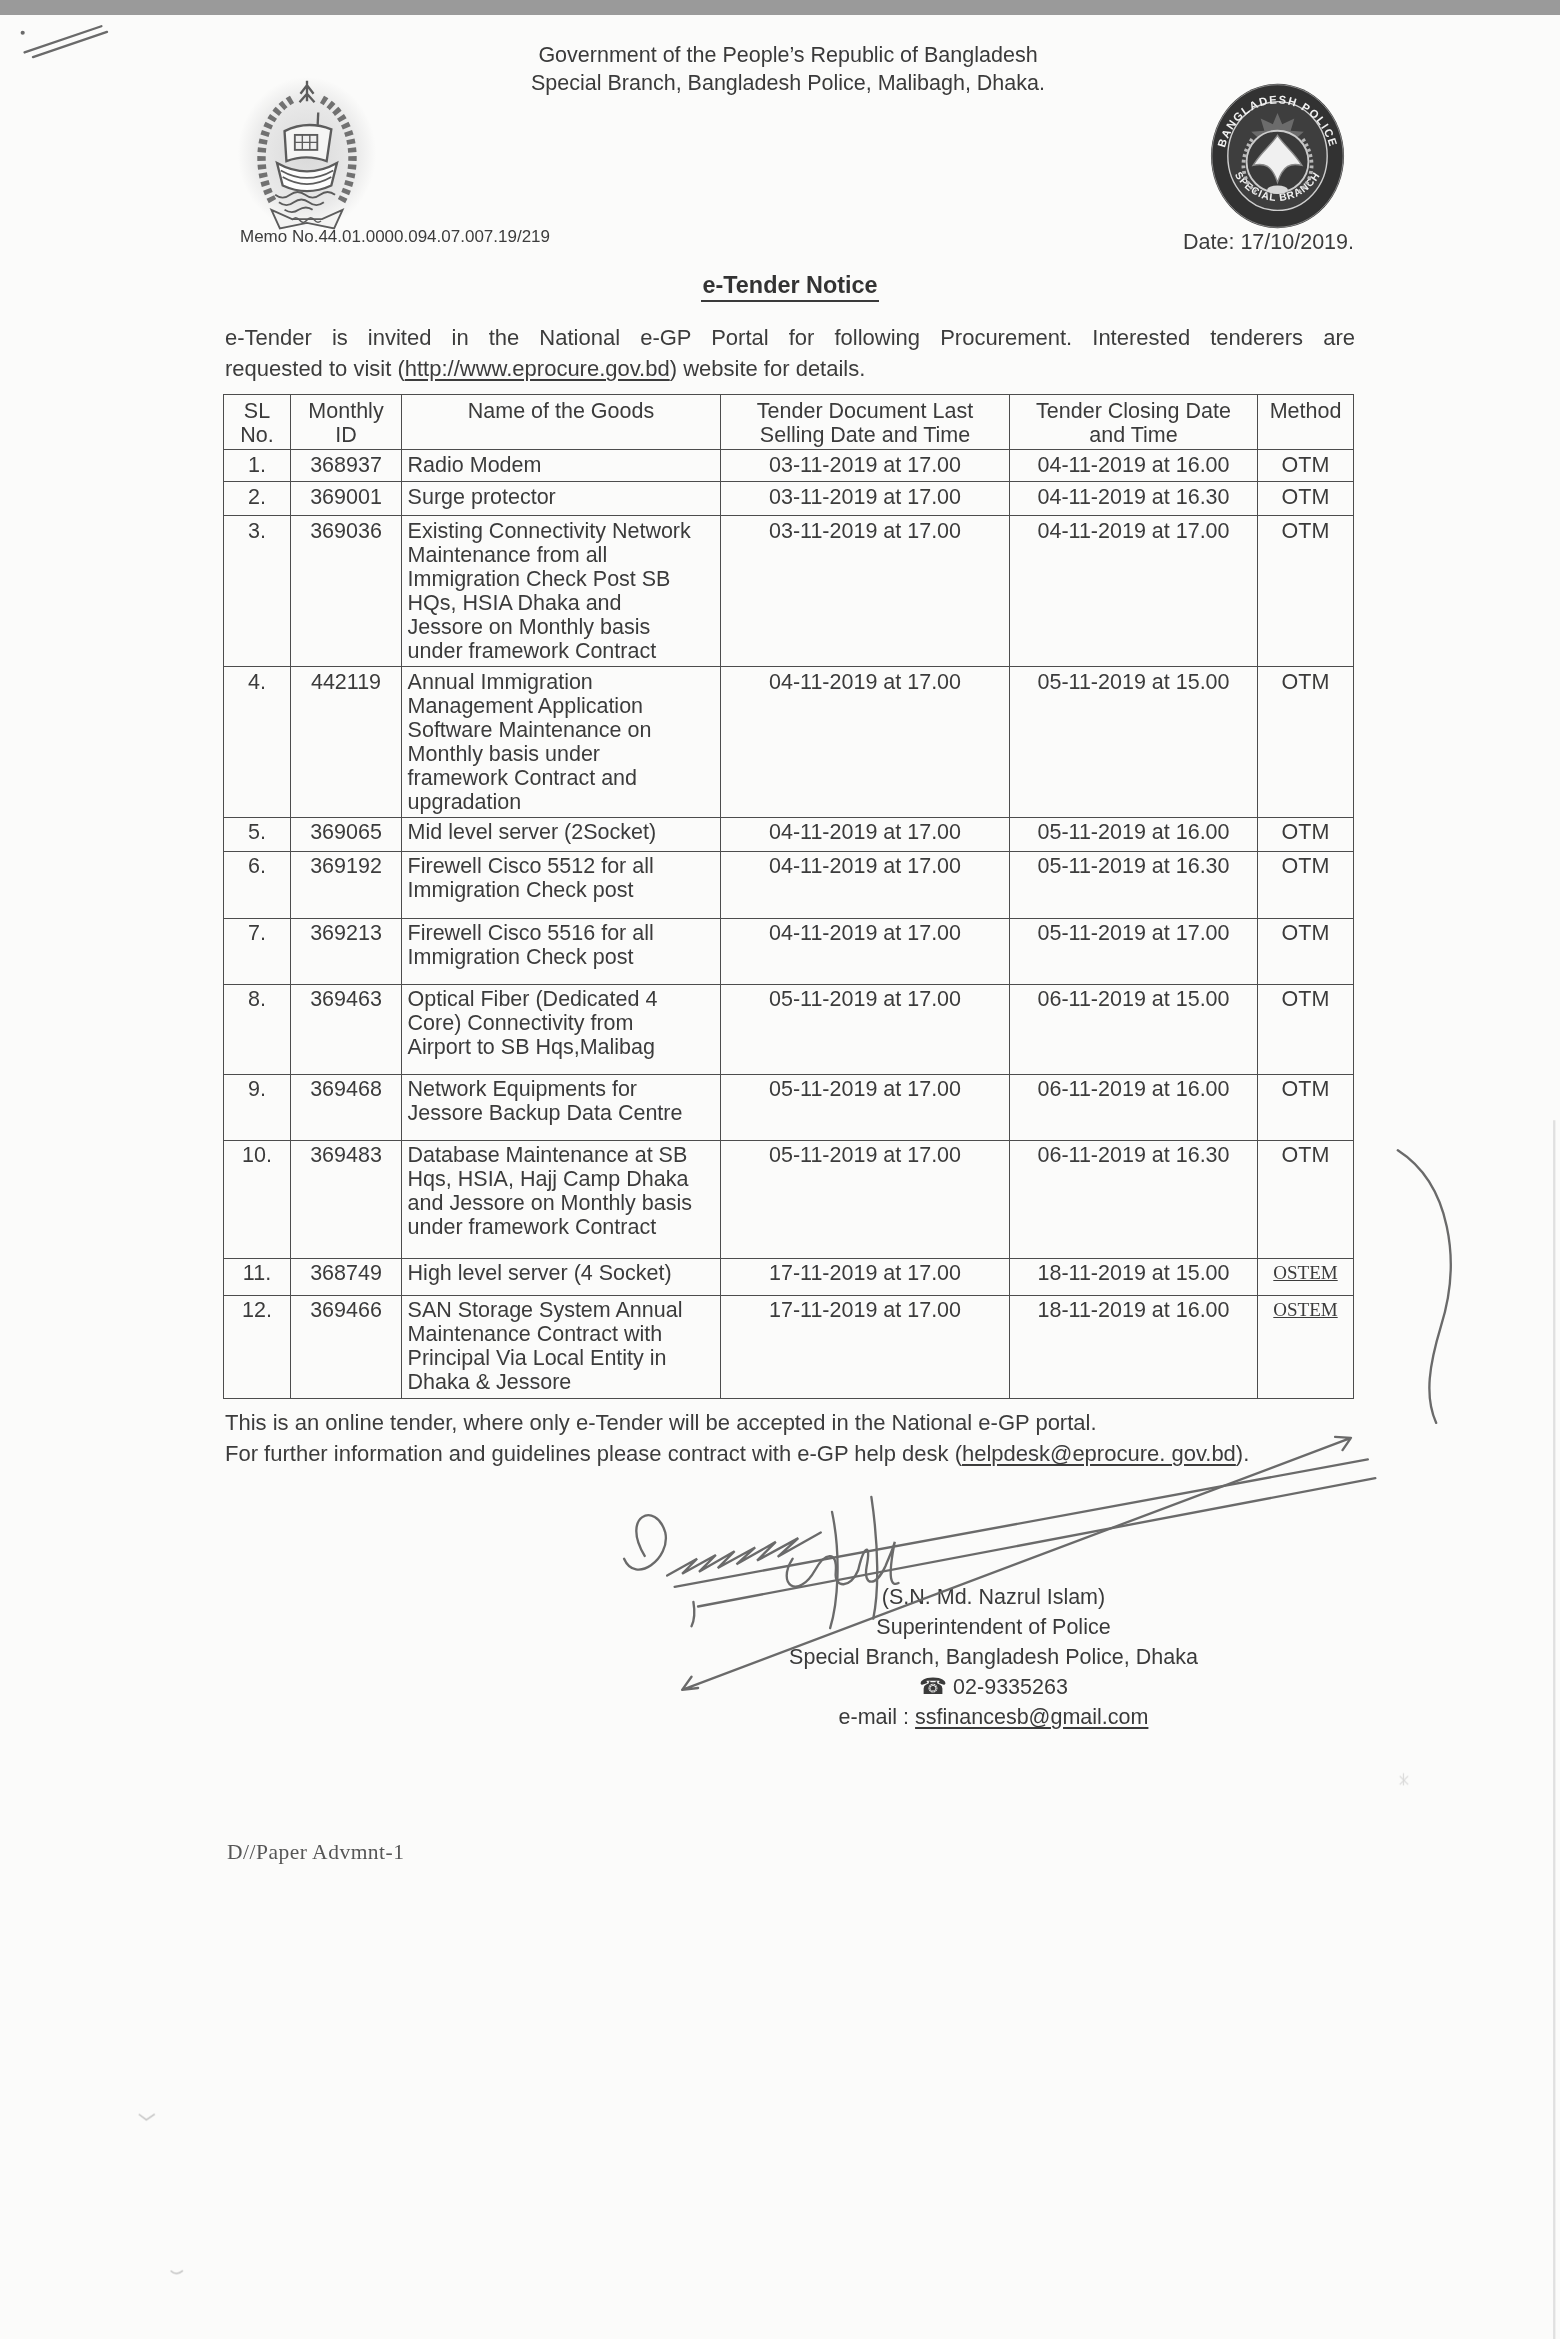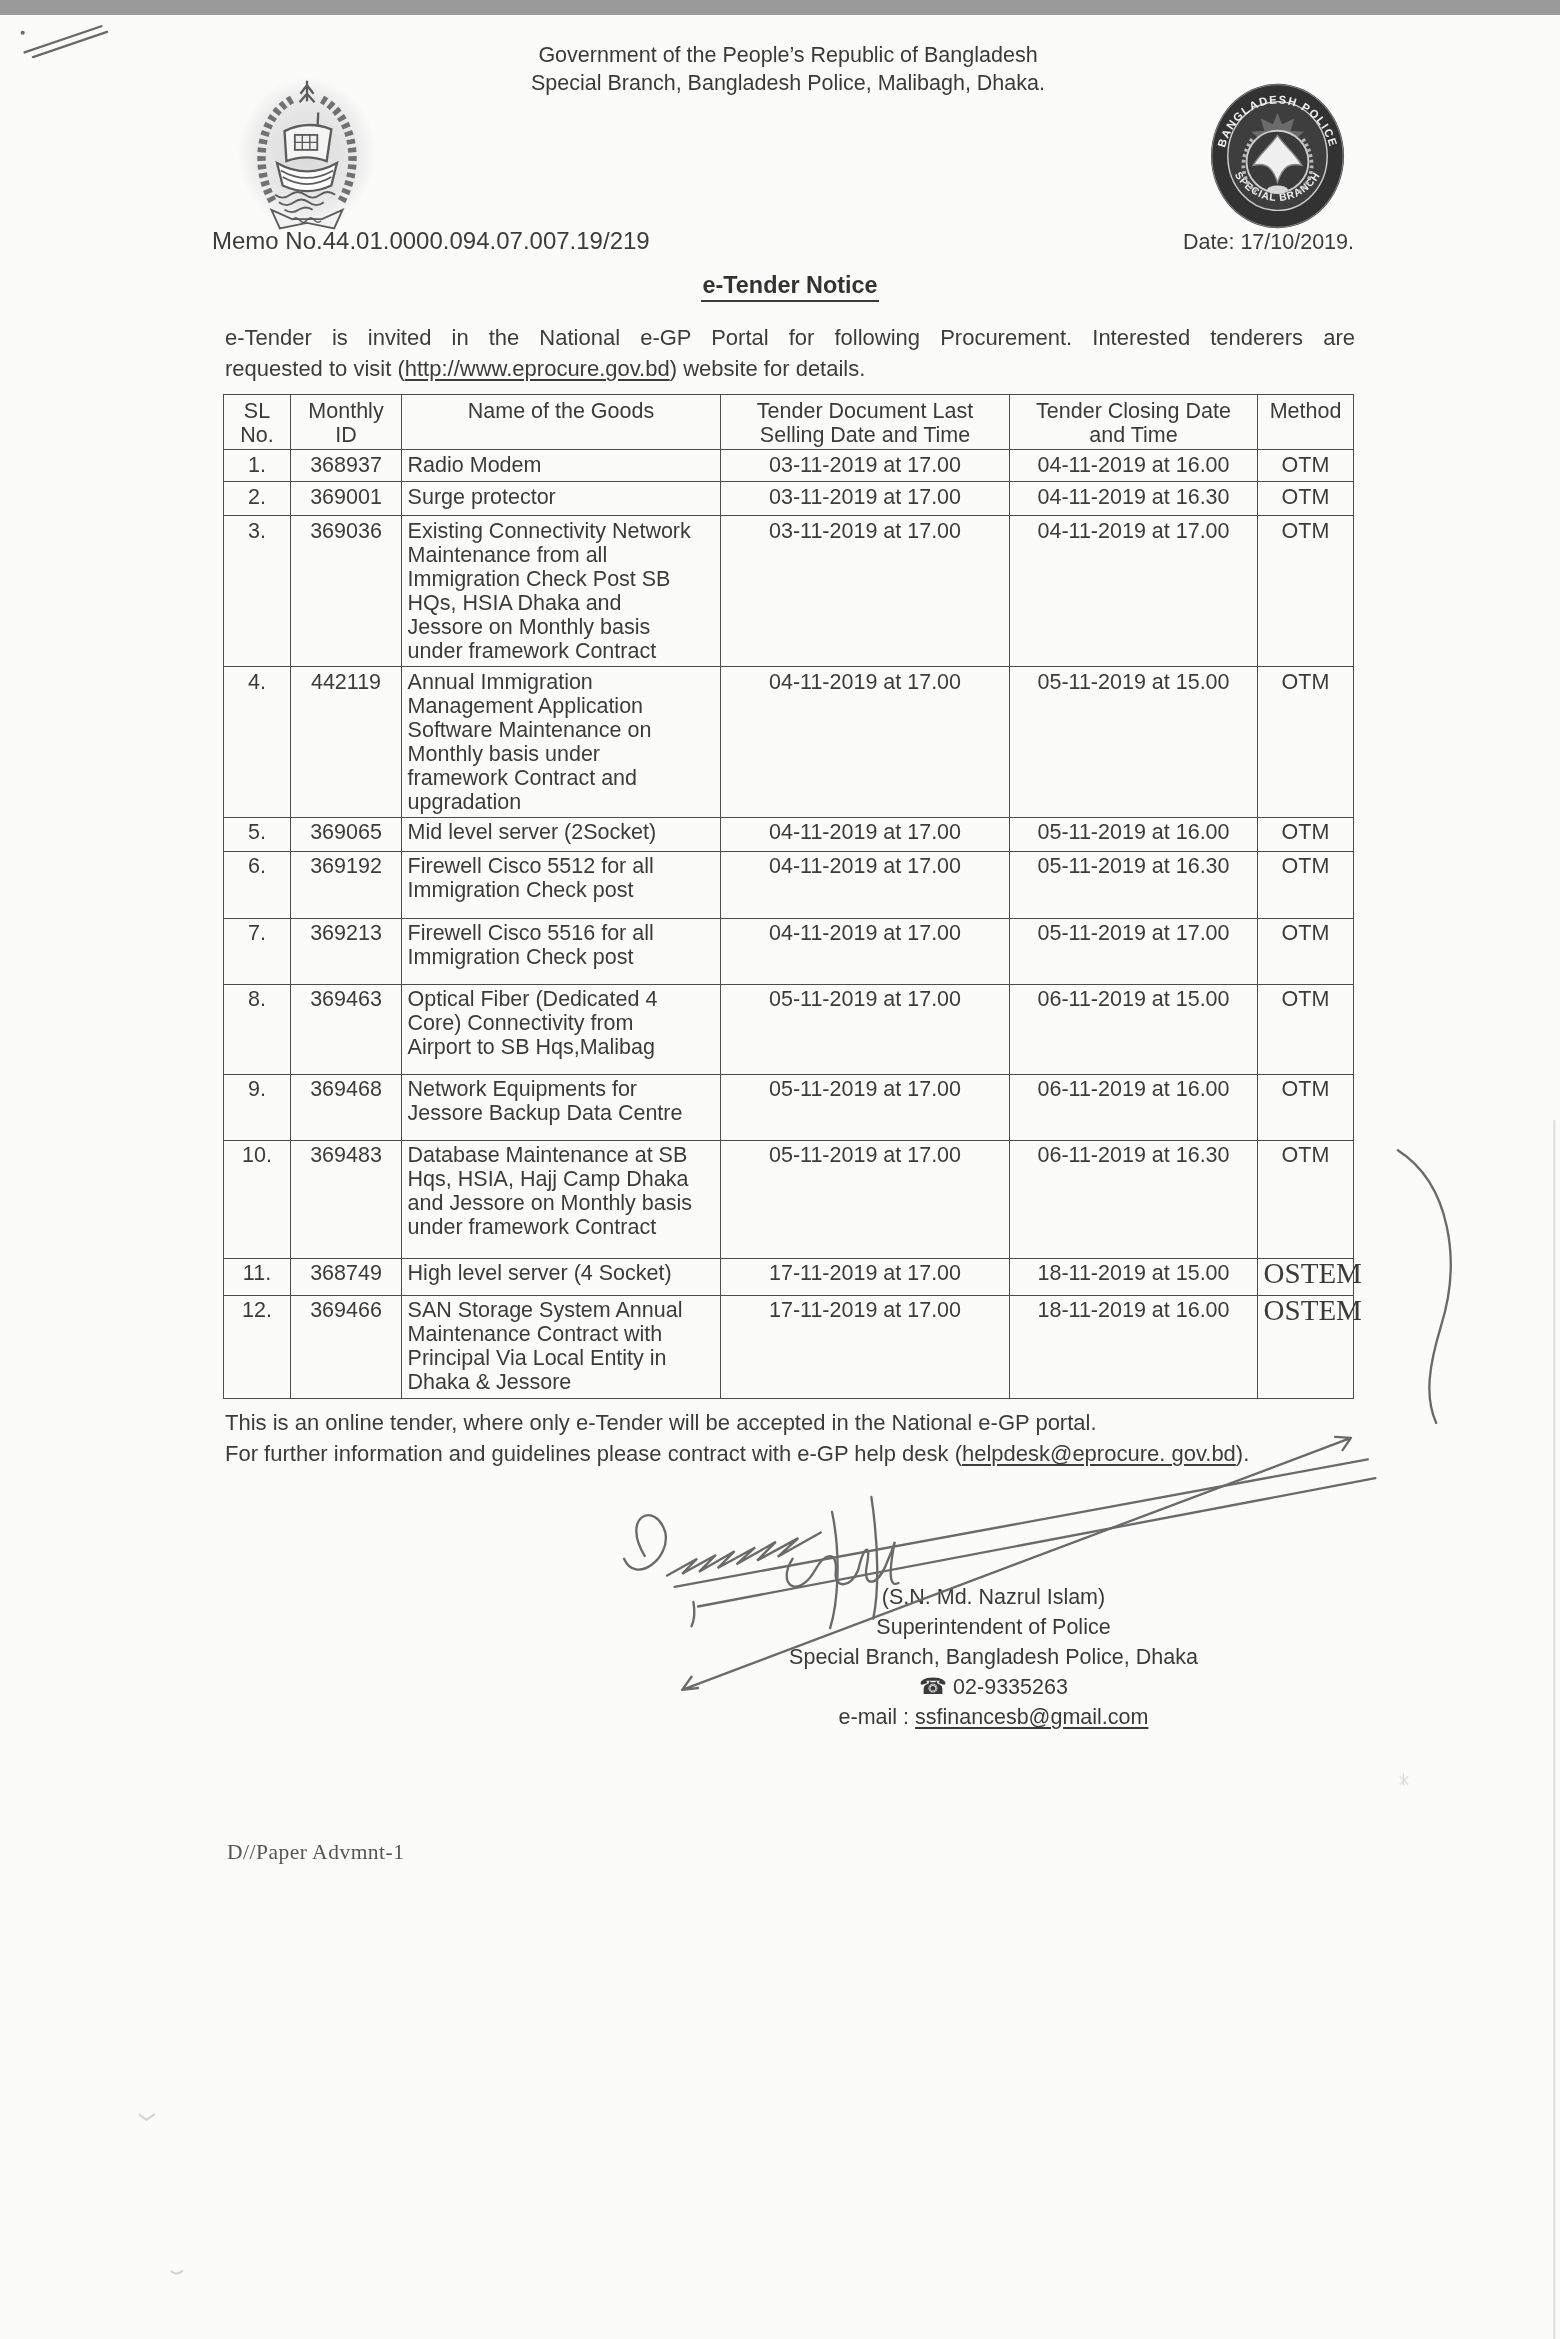--- a/index.html
+++ b/index.html
@@ -8,42 +8,42 @@
     background:#fbfbfa; overflow:hidden;
     font-family:"Liberation Sans", sans-serif; color:#3c3c3c;
   }
   .abs { position:absolute; }
 
   
   .hdr-center { top:26px; left:310px; width:956px; text-align:center;
                 font-size:21.5px; line-height:28px; color:#3a3a3a; }
   .crest { top:58px; left:234px; }
   .badge { top:66px; left:1207px; }
-  .memo  { top:212px; left:212px; font-size:24px; }
+  .memo  { top:212px; left:240px; font-size:17px; }
   .date  { top:215px; right:207px; font-size:21.5px; }
 
   
   .title { top:257px; left:225px; width:1130px; text-align:center;
            font-size:23.4px; font-weight:bold; color:#333; }
   .title span { border-bottom:2.8px solid #3a3a3a; padding:0 1.9px 1.9px 1.9px; }
   .para  { top:307px; left:225px; width:1130px; font-size:22px; line-height:31px; }
   .para-l1 { text-align:justify; text-align-last:justify; }
   .u { text-decoration:underline; text-underline-offset:2.8px; }
 
   
   .tbl { position:absolute; top:379px; left:223px; width:1130px;
          border-collapse:collapse; table-layout:fixed;
          font-size:21.5px; line-height:24px; color:#3b3b3b; }
   .tbl th, .tbl td { border:1.9px solid #4d4d4d; vertical-align:top; padding:2.8px 5.6px; }
   .tbl thead tr { height:52px; }
   .tbl th { font-weight:normal; text-align:center; white-space:pre-line; padding-top:3.7px; }
   .c-sl, .c-id, .c-sell, .c-close, .c-method { text-align:center; }
   .c-goods { text-align:left; white-space:pre-line; padding-left:8.4px; }
   .c-method { padding-left:1.9px; padding-right:1.9px; }
-  .method-serif { font-family:"Liberation Serif", serif; font-size:29px; }
+  .method-serif { font-family:"Liberation Serif", serif; font-size:19px;text-decoration:underline; }
   .tbl tbody tr:nth-child(1){height:32px}  .tbl tbody tr:nth-child(2){height:34px}
   .tbl tbody tr:nth-child(3){height:150px} .tbl tbody tr:nth-child(4){height:150px}
   .tbl tbody tr:nth-child(5){height:34px}  .tbl tbody tr:nth-child(6){height:67px}
   .tbl tbody tr:nth-child(7){height:66px}  .tbl tbody tr:nth-child(8){height:90px}
   .tbl tbody tr:nth-child(9){height:66px}  .tbl tbody tr:nth-child(10){height:118px}
   .tbl tbody tr:nth-child(11){height:37px} .tbl tbody tr:nth-child(12){height:103px}
 
   
   .note { top:1392px; left:225px; width:1138px; font-size:22px; line-height:31px; }
 

